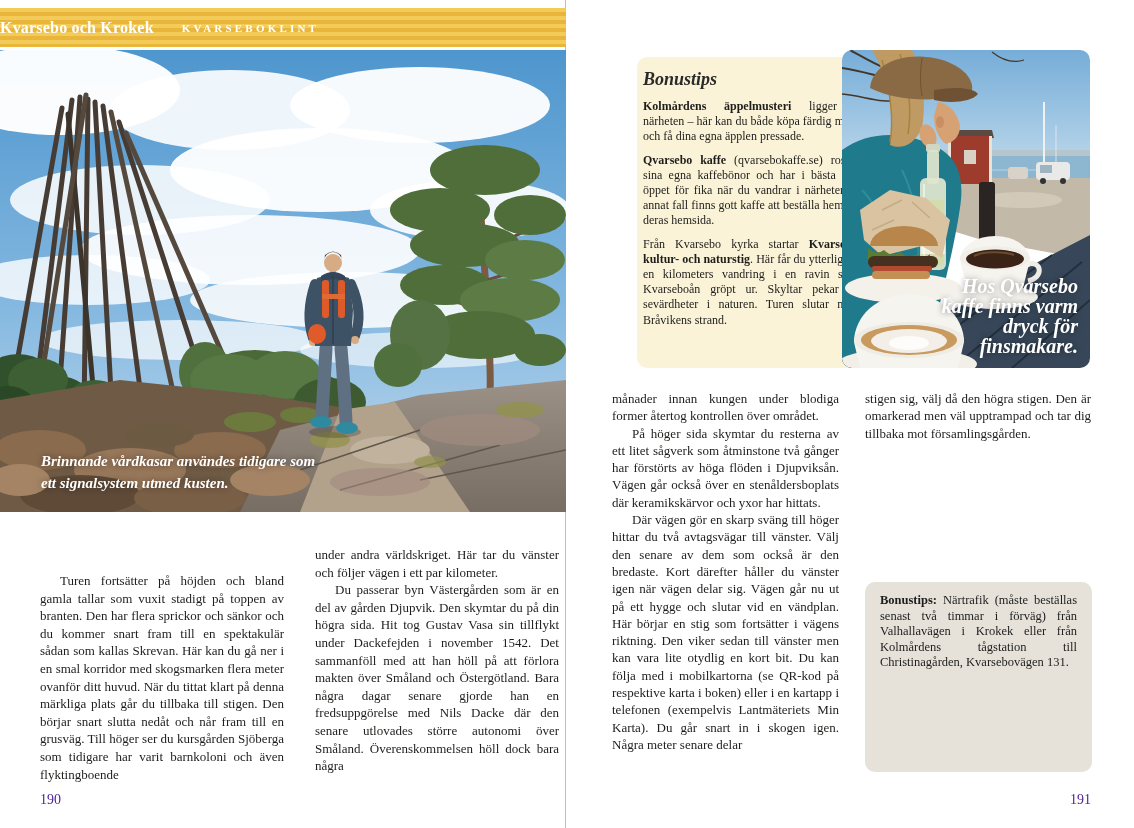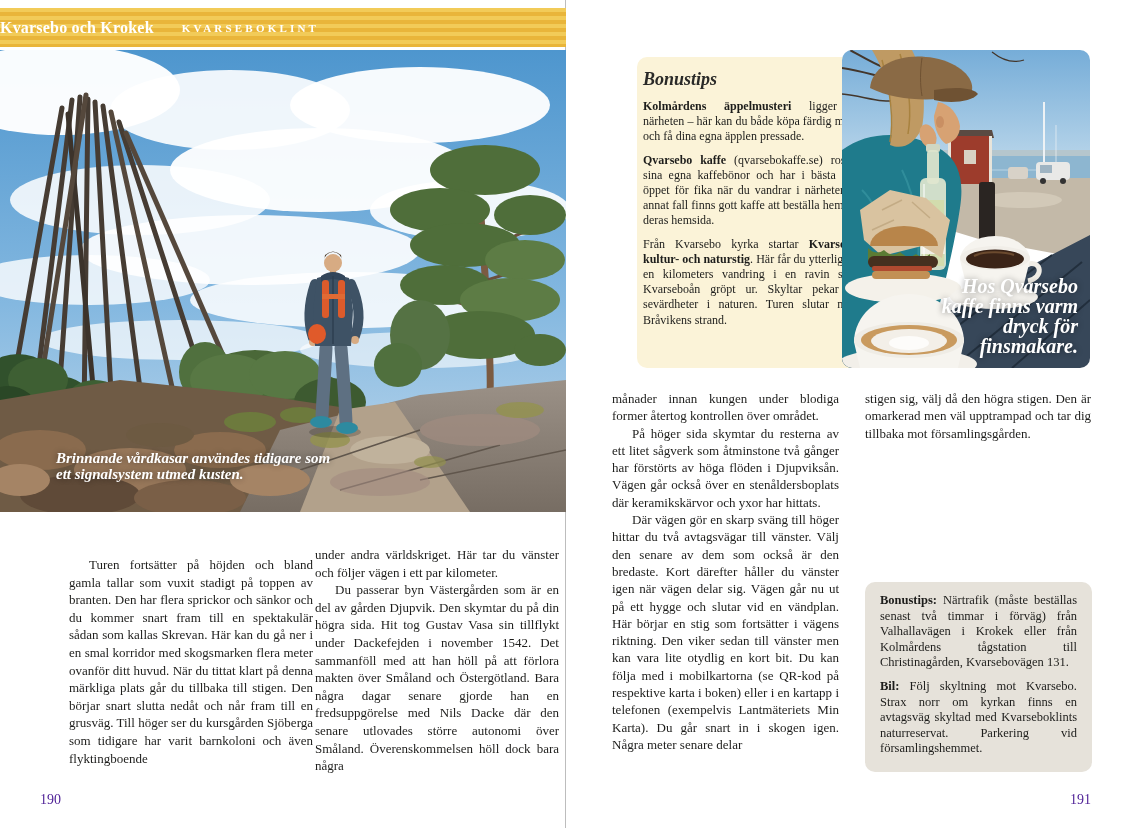--- a/index.html
+++ b/index.html
@@ -14,28 +14,28 @@
     display:flex;align-items:center;box-sizing:border-box;gap:28px;}
   .header-title{font-size:16px;font-weight:bold;color:#ffffff;letter-spacing:.2px;}
   .header-sub{font-size:11px;font-weight:bold;color:#ffffff;letter-spacing:3.2px;}
 
   
   .photo-left{position:absolute;left:0;top:50px;width:566px;height:462px;overflow:hidden;}
   .photo-right{position:absolute;left:842px;top:50px;width:248px;height:318px;border-radius:10px;overflow:hidden;}
   .photo-left svg,.photo-right svg{display:block;width:100%;height:100%;}
   .caption{position:absolute;color:#ffffff;font-style:italic;font-weight:bold;
            text-shadow:0 0 6px rgba(0,0,0,.45);}
-  .caption-left{left:56px;top:400px;width:280px;font-size:15px;line-height:16px;}
+  .caption-left{left:41px;top:400px;width:280px;font-size:15px;line-height:22px;}
   .caption-right{right:12px;bottom:12px;width:160px;font-size:20px;line-height:20px;text-align:right;}
 
   
   .col{position:absolute;font-size:13px;line-height:17.6px;text-align:justify;}
   .col p{margin:0;}
   .ind{text-indent:20px;}
-  .lp-col1{left:40px;top:556px;width:244px;margin-left:29px;}
+  .lp-col1{left:40px;top:572px;width:244px;}
   .lp-col2{left:294px;top:546px;width:244px;margin-left:21px;}
   .rp-col1{left:612px;top:390px;width:227px;line-height:17.3px;}
   .rp-col2{left:865px;top:390px;width:226px;line-height:17.3px;}
 
   .pagenum{position:absolute;font-size:14px;color:#4c1d95;}
   .pagenum-left{left:40px;top:792px;}
   .pagenum-right{left:865px;top:792px;width:226px;text-align:right;}
 
   
   .bonusbox{position:absolute;left:612px;top:57px;width:227px;height:311px;box-sizing:border-box;
@@ -282,18 +282,17 @@
     <p>månader innan kungen under blodiga former återtog kontrollen över området.</p>
     <p class="ind">På höger sida skymtar du resterna av ett litet sågverk som åtminstone två gånger har förstörts av höga flöden i Djupviksån. Vägen går också över en stenåldersboplats där keramikskärvor och yxor har hittats.</p>
     <p class="ind">Där vägen gör en skarp sväng till höger hittar du två avtagsvägar till vänster. Välj den senare av dem som också är den bredaste. Kort därefter håller du vänster igen när vägen delar sig. Vägen går nu ut på ett hygge och slutar vid en vändplan. Här börjar en stig som fortsätter i vägens riktning. Den viker sedan till vänster men kan vara lite otydlig en kort bit. Du kan följa med i mobilkartorna (se QR-kod på respektive karta i boken) eller i en kartapp i telefonen (exempelvis Lantmäteriets Min Karta). Du går snart in i skogen igen. Några meter senare delar</p>
   </div>
   <div class="col rp-col2">
     <p>stigen sig, välj då den högra stigen. Den är omarkerad men väl upptrampad och tar dig tillbaka mot församlingsgården.</p>
   </div>
 
   <div class="infobox">
     <p><b>Bonustips:</b><span> Närtrafik (måste beställas senast två timmar i förväg) från Valhallavägen i Krokek eller från Kolmårdens tågstation till Christinagården, Kvarsebovägen 131.</span></p>
-    <p><b>Bil:</b><span> Följ skyltning mot Kvarsebo. Strax norr om kyrkan finns en avtagsväg skyltad med Kvarseboklints naturreservat. Parkering vid församlingshemmet.</span></p>
   </div>
 
   <div class="pagenum pagenum-right">191</div>
 
 </div>
 
 </body></html>

